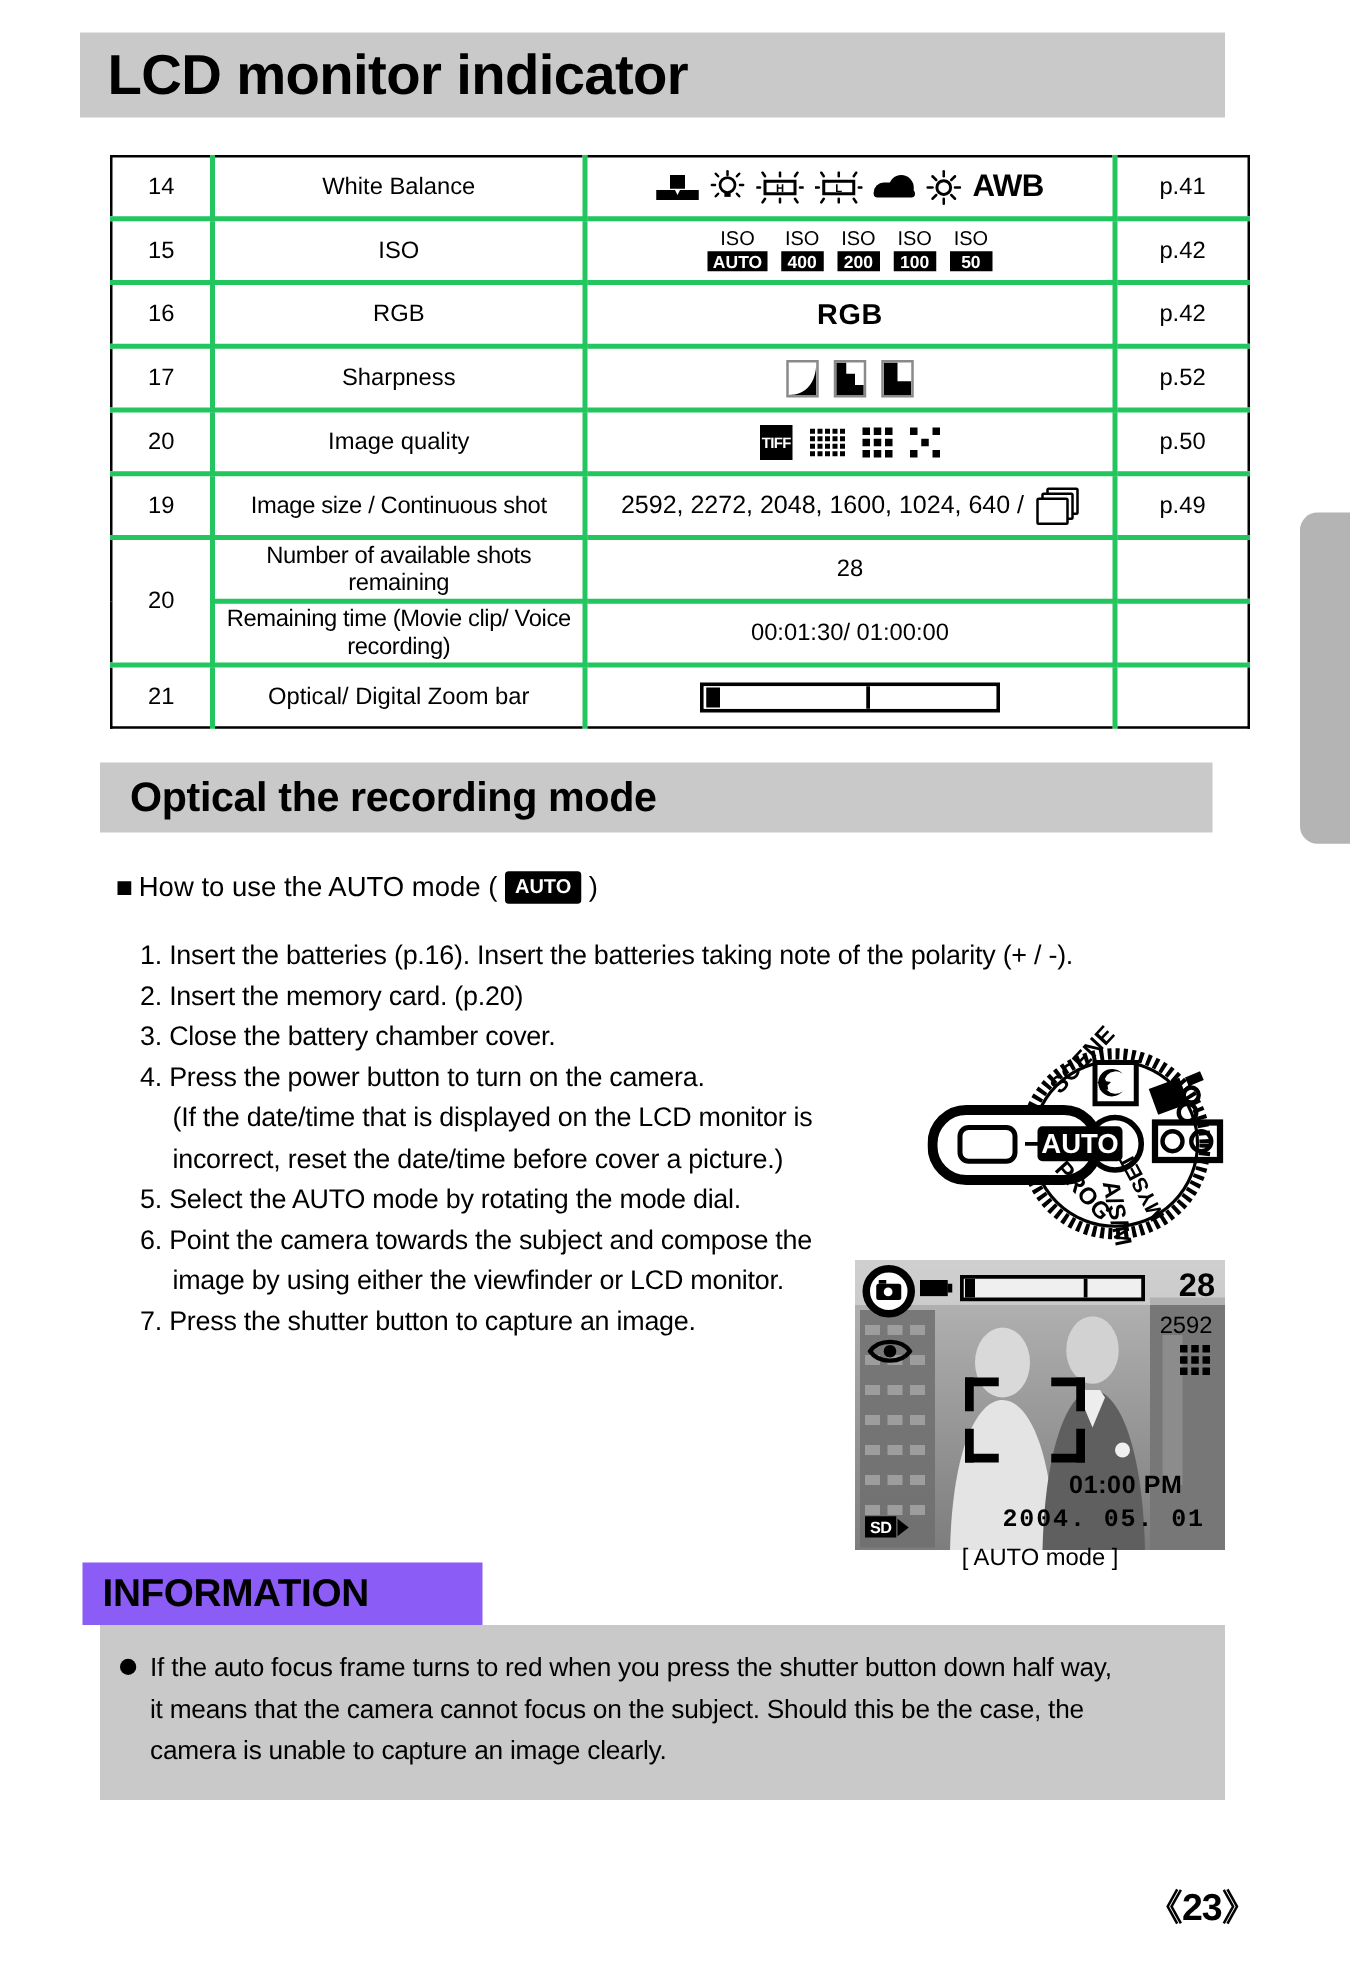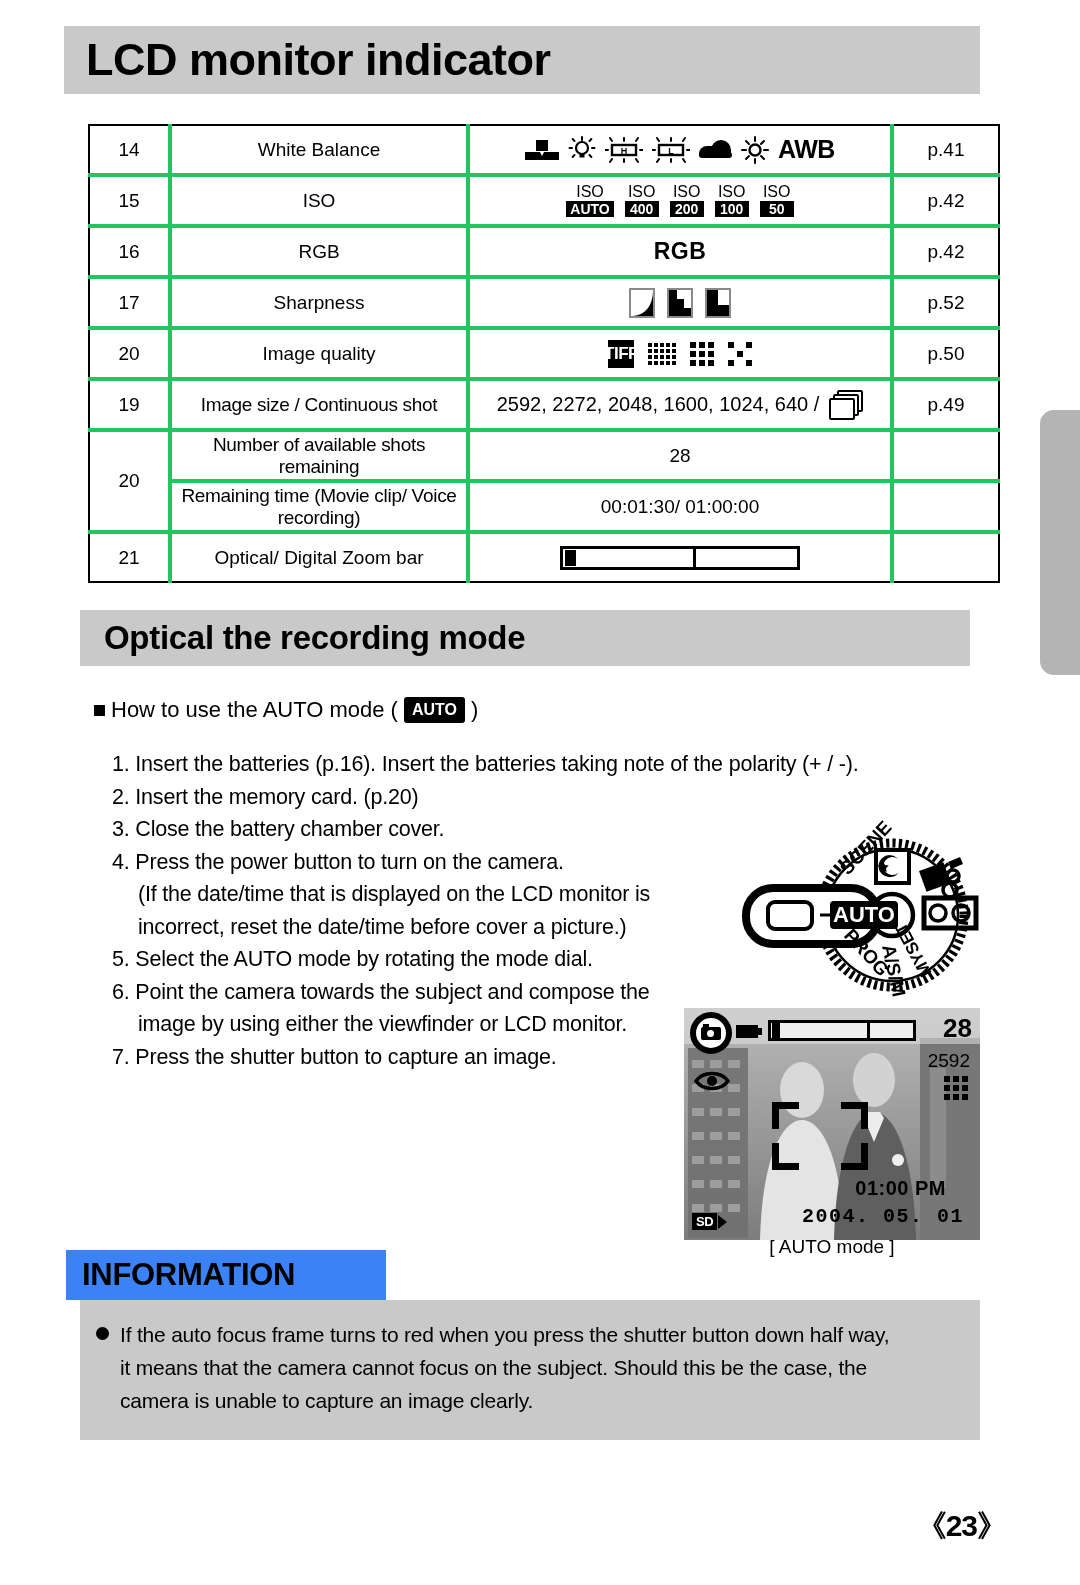--- a/index.html
+++ b/index.html
@@ -126,21 +126,21 @@
 
   
   .sharp-box {
     width: 26px; height: 30px; border: 2px solid #8a8a8a;
     background: #fff; position: relative; box-sizing: border-box;
   }
 
   
   .tiff-box {
     width: 26px; height: 28px; background: #000; color: #fff;
-    font-size: 17px; font-weight: bold; display: flex;
+    font-size: 12px; font-weight: bold; display: flex;
     align-items: center; justify-content: center; letter-spacing: -0.5px;
   }
   .dotgrid { display: grid; gap: 2px; }
   .dotgrid span { background: #000; display: block; }
   .dg-fine   { grid-template-columns: repeat(5, 4px); grid-template-rows: repeat(4, 4px); }
   .dg-normal { grid-template-columns: repeat(3, 6px); grid-template-rows: repeat(3, 6px); gap: 3px; }
   .dg-econ   { grid-template-columns: repeat(3, 6px); grid-template-rows: repeat(3, 6px); gap: 3px; }
   .dg-econ span.off { background: transparent; }
 
   
@@ -267,21 +267,21 @@
   .af-frame i:nth-child(4){ right:0; bottom:0; border-right:7px solid #000; border-bottom:7px solid #000;}
 
   .fig-caption {
     position: absolute; left: 684px; top: 1236px; width: 296px;
     text-align: center; font-size: 19px;
   }
 
   
   .info-head {
     position: absolute; left: 66px; top: 1250px; width: 320px; height: 50px;
-    background: #3b82f6;
+    background: #8b5cf6;
   }
   .info-head .shadow {
     position:absolute; left: 10px; top: 10px; width: 320px; height: 50px; background: #8d8d8d; z-index:-1;
   }
   .info-head .info-title {
     position:absolute; left: 16px; top: 50%; transform: translateY(-50%);
     font-size: 31px; font-weight: bold; letter-spacing: -0.3px;
   }
   .info-body {
     position: absolute; left: 80px; top: 1300px; width: 900px; height: 140px;

